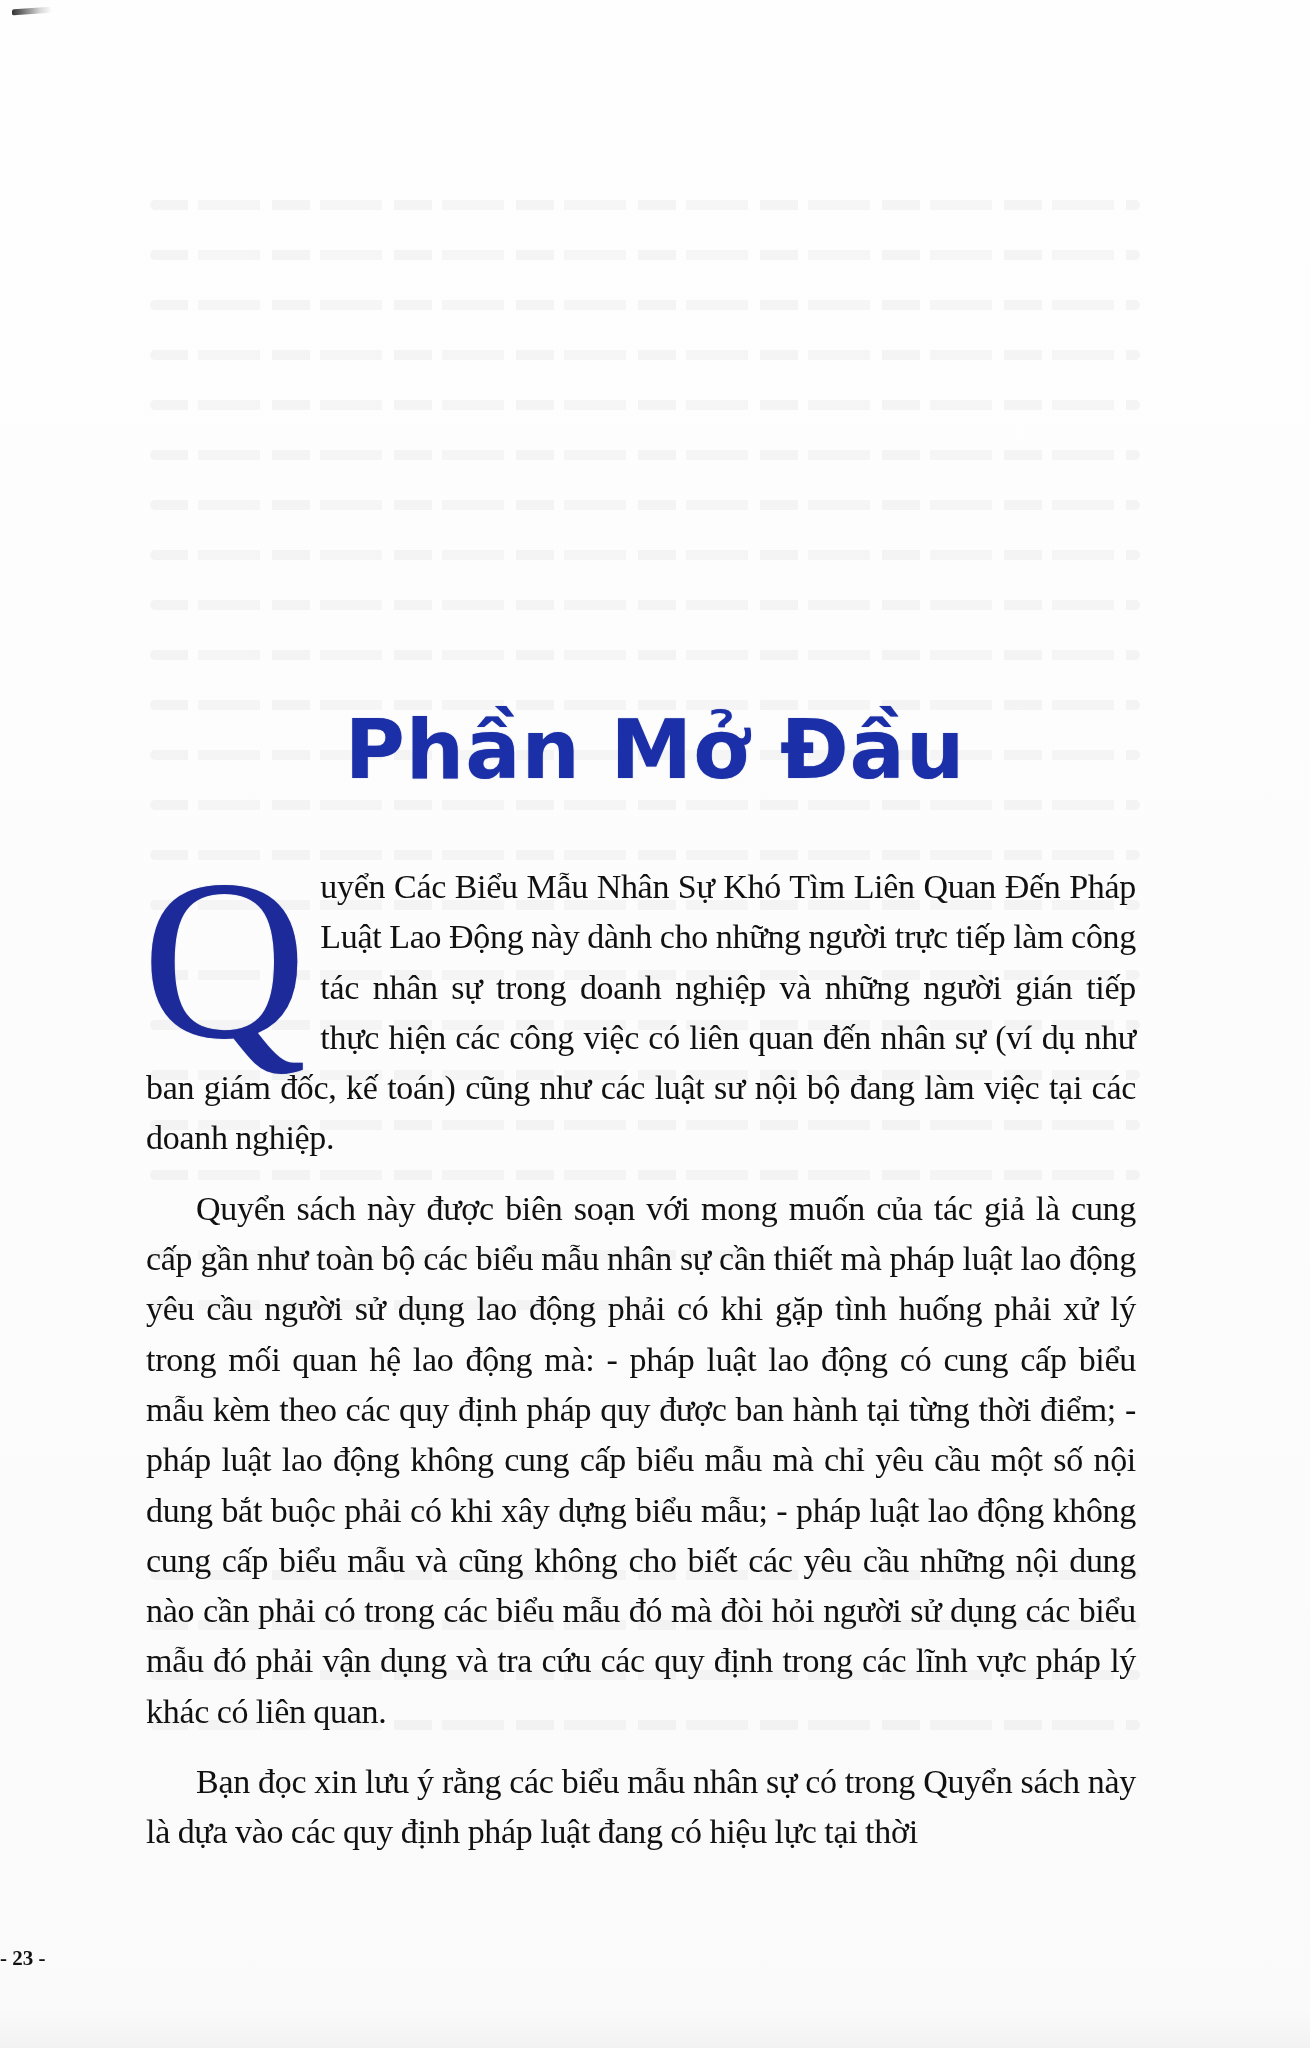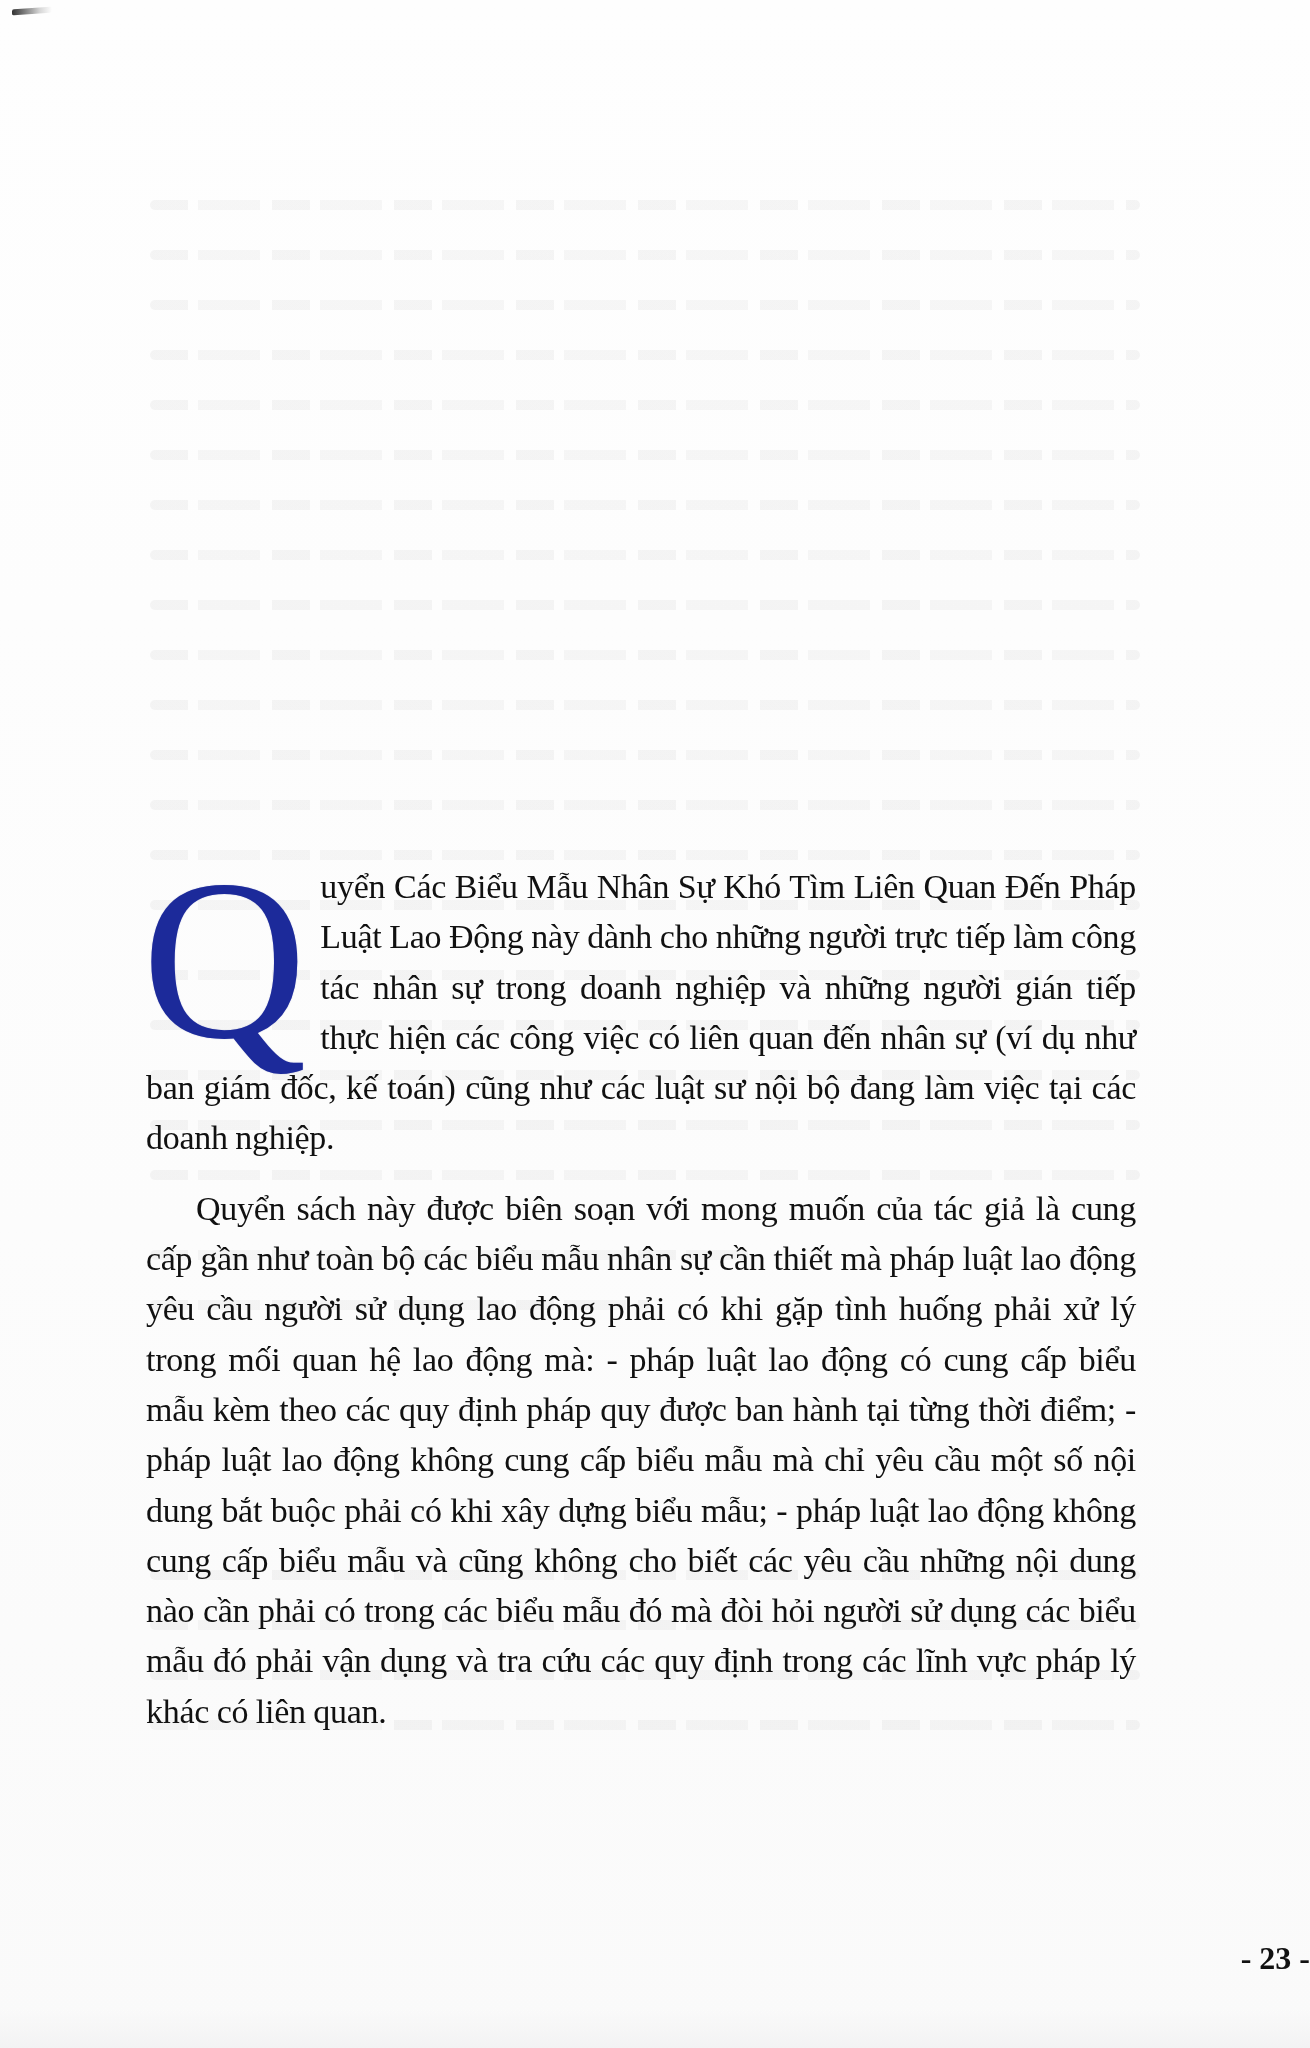--- a/index.html
+++ b/index.html
@@ -97,24 +97,24 @@
       padding-right: 4px;
       text-shadow: 0 0 1px rgba(20,30,140,0.4);
     }
     .italic {
     }
     .page-number {
       position: absolute;
       left: 0;
       width: 1310px;
       top: 1938px;
-      text-align: right;
+      text-align: left;
       font-family: "Liberation Serif", "DejaVu Serif", serif;
       font-weight: bold;
-      font-size: 32px;
+      font-size: 21px;
       line-height: 40px;
       color: #111;
     }
     .bottom-shadow {
       position: absolute;
       left: 0;
       bottom: 0;
       width: 1310px;
       height: 40px;
       background: linear-gradient(180deg, rgba(0,0,0,0) 0%, rgba(200,200,205,0.15) 100%);
@@ -149,24 +149,26 @@
     <div class="bleed-line" style="top:930px;width:990px"></div>
     <div class="bleed-line" style="top:980px;width:990px"></div>
     <div class="bleed-line" style="top:1060px;width:600px"></div>
     <div class="bleed-line" style="top:1110px;width:500px"></div>
     <div class="bleed-line" style="top:1380px;width:990px"></div>
     <div class="bleed-line" style="top:1430px;width:990px"></div>
     <div class="bleed-line" style="top:1480px;width:990px"></div>
     <div class="bleed-line" style="top:1530px;width:990px"></div>
   </div>
 
+  <h1 class="title">Phần Mở Đầu</h1>
 
   <div class="body-text">
     <p class="para first"><span class="dropcap">Q</span><span>uyển </span><span class="italic">Các Biểu Mẫu Nhân Sự Khó Tìm Liên Quan Đến Pháp Luật Lao Động</span><span> này dành cho những người trực tiếp làm công tác nhân sự trong doanh nghiệp và những người gián tiếp thực hiện các công việc có liên quan đến nhân sự (ví dụ như ban giám đốc, kế toán) cũng như các luật sư nội bộ đang làm việc tại các doanh nghiệp.</span></p>
 
     <p class="para">Quyển sách này được biên soạn với mong muốn của tác giả là cung cấp gần như toàn bộ các biểu mẫu nhân sự cần thiết mà pháp luật lao động yêu cầu người sử dụng lao động phải có khi gặp tình huống phải xử lý trong mối quan hệ lao động mà: - pháp luật lao động có cung cấp biểu mẫu kèm theo các quy định pháp quy được ban hành tại từng thời điểm; - pháp luật lao động không cung cấp biểu mẫu mà chỉ yêu cầu một số nội dung bắt buộc phải có khi xây dựng biểu mẫu; - pháp luật lao động không cung cấp biểu mẫu và cũng không cho biết các yêu cầu những nội dung nào cần phải có trong các biểu mẫu đó mà đòi hỏi người sử dụng các biểu mẫu đó phải vận dụng và tra cứu các quy định trong các lĩnh vực pháp lý khác có liên quan.</p>
 
+    <p class="para">Bạn đọc xin lưu ý rằng các biểu mẫu nhân sự có trong Quyển sách này là dựa vào các quy định pháp luật đang có hiệu lực tại thời</p>
   </div>
 
   <div class="page-number">- 23 -</div>
 
   <div class="bottom-shadow"></div>
 </div>
 
 </body></html>

